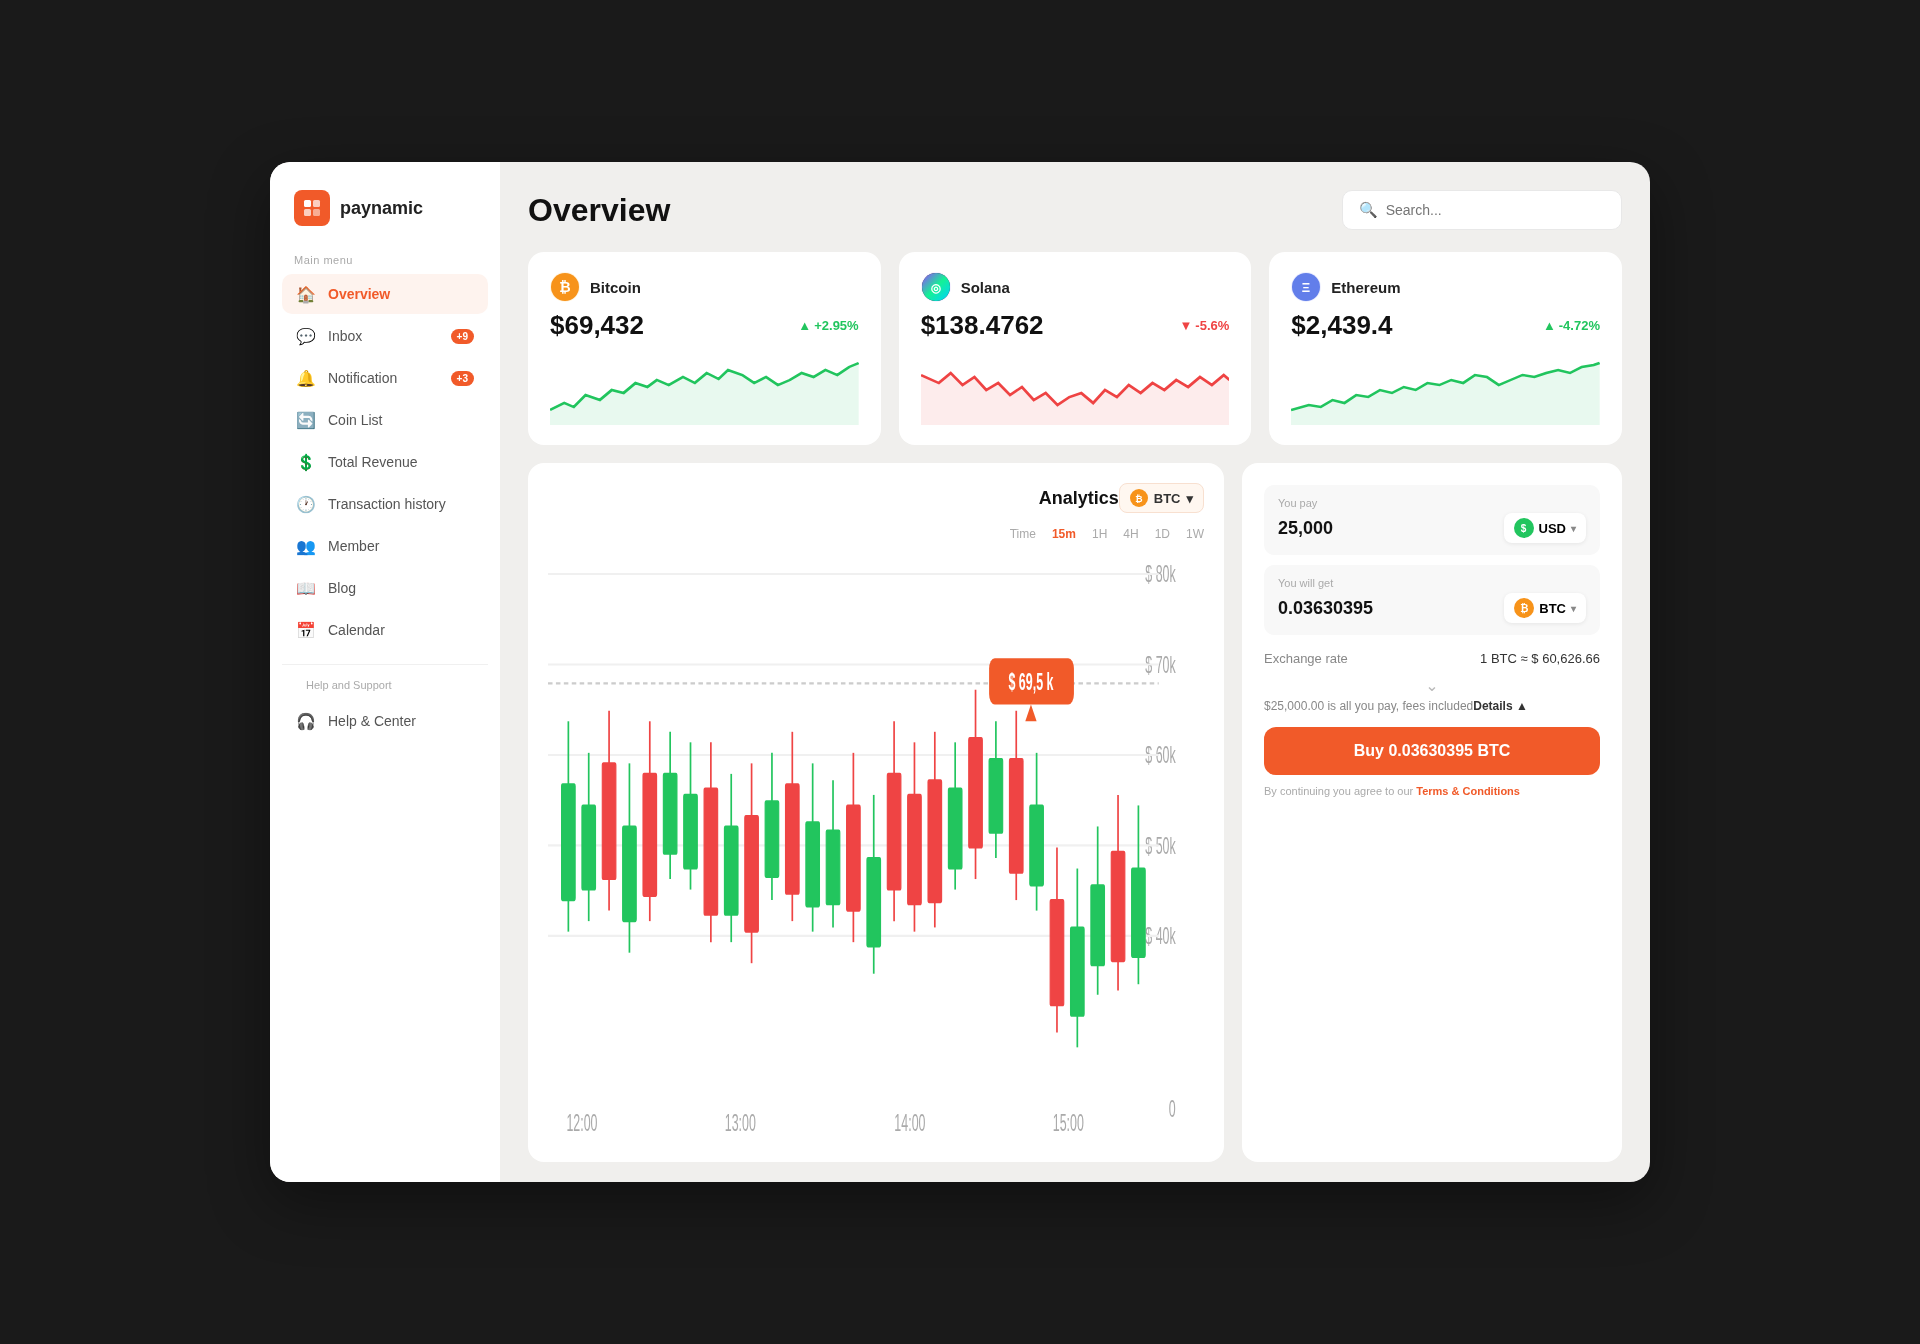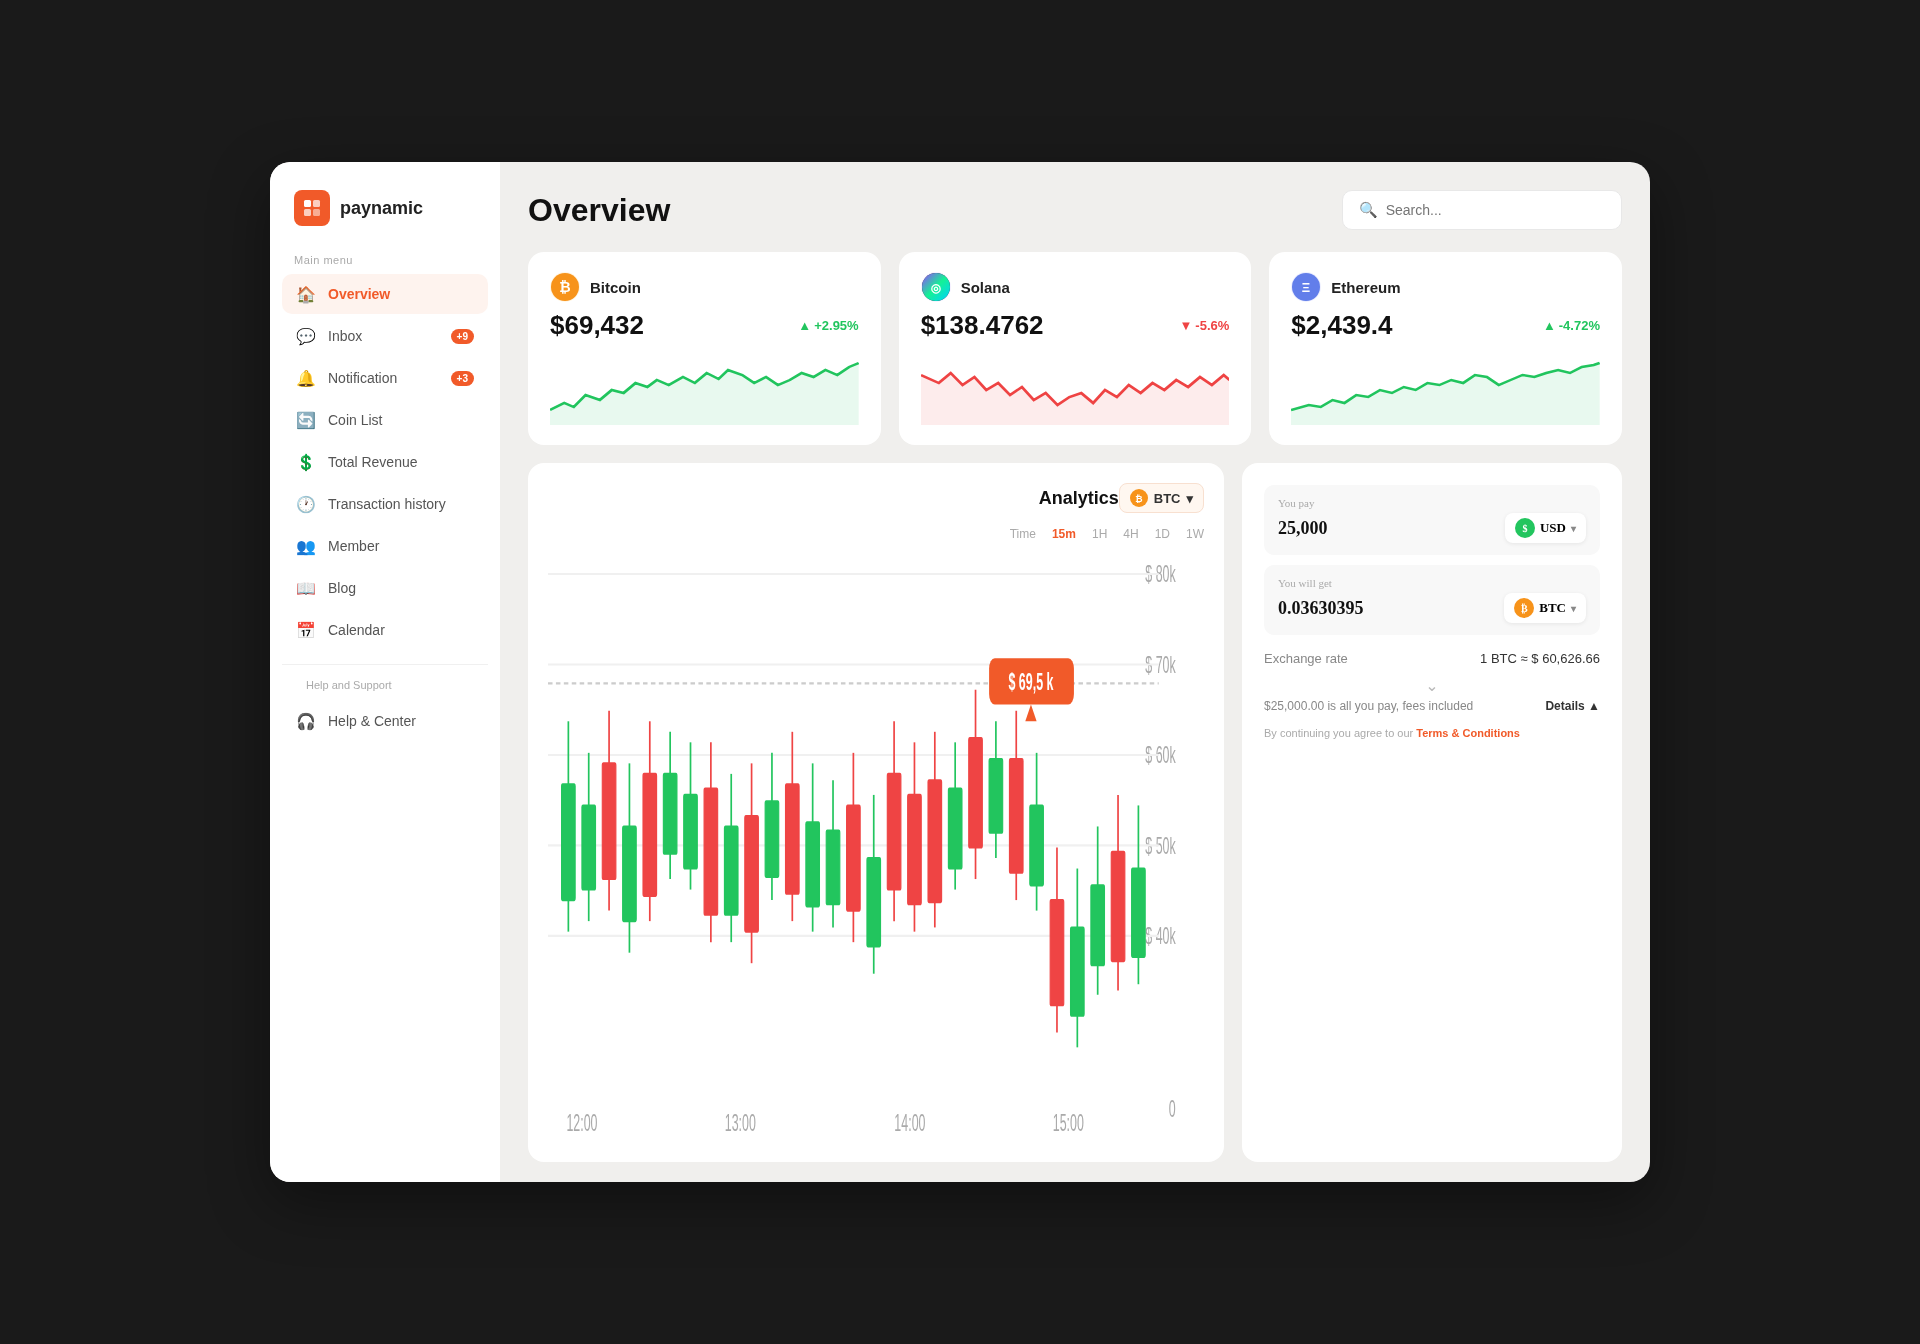--- a/index.html
+++ b/index.html
@@ -312,21 +312,20 @@
     .toggle-btn.active {
       background: #fff;
       color: #111;
       box-shadow: 0 1px 3px rgba(0,0,0,0.1);
     }
     .trade-field {
       background: #f8f8f8;
       border-radius: 10px;
       padding: 12px 14px;
       margin-bottom: 10px;
-      font-family: Liberation Serif, serif;
     }
     .trade-field-label {
       font-size: 11px;
       color: #aaa;
       margin-bottom: 4px;
     }
     .trade-field-row {
       display: flex;
       align-items: center;
       justify-content: space-between;
@@ -368,21 +367,21 @@
     .exchange-rate-value { color: #333; font-weight: 500; }
     .chevron-row {
       display: flex;
       justify-content: center;
       color: #bbb;
       padding: 4px 0;
       font-size: 16px;
     }
     .fees-row {
       display: flex;
-      justify-content: space-between;
+      justify-content: flex-start;
       align-items: center;
       font-size: 12px;
       color: #888;
       margin-bottom: 14px;
     }
     .details-link {
       color: #333;
       font-weight: 600;
       cursor: pointer;
       font-size: 12px;
@@ -753,20 +752,21 @@
 
         <div class="chevron-row">
           <span>⌄</span>
         </div>
 
         <div class="fees-row">
           <span>$25,000.00 is all you pay, fees included</span>
           <span class="details-link">Details ▲</span>
         </div>
 
+        <button class="buy-button">Buy 0.03630395 BTC</button>
 
         <div class="terms-text">
           <span>By continuing you agree to our </span>
           <span class="terms-link">Terms &amp; Conditions</span>
         </div>
       </div>
     </div>
   </div>
 </div>
 

